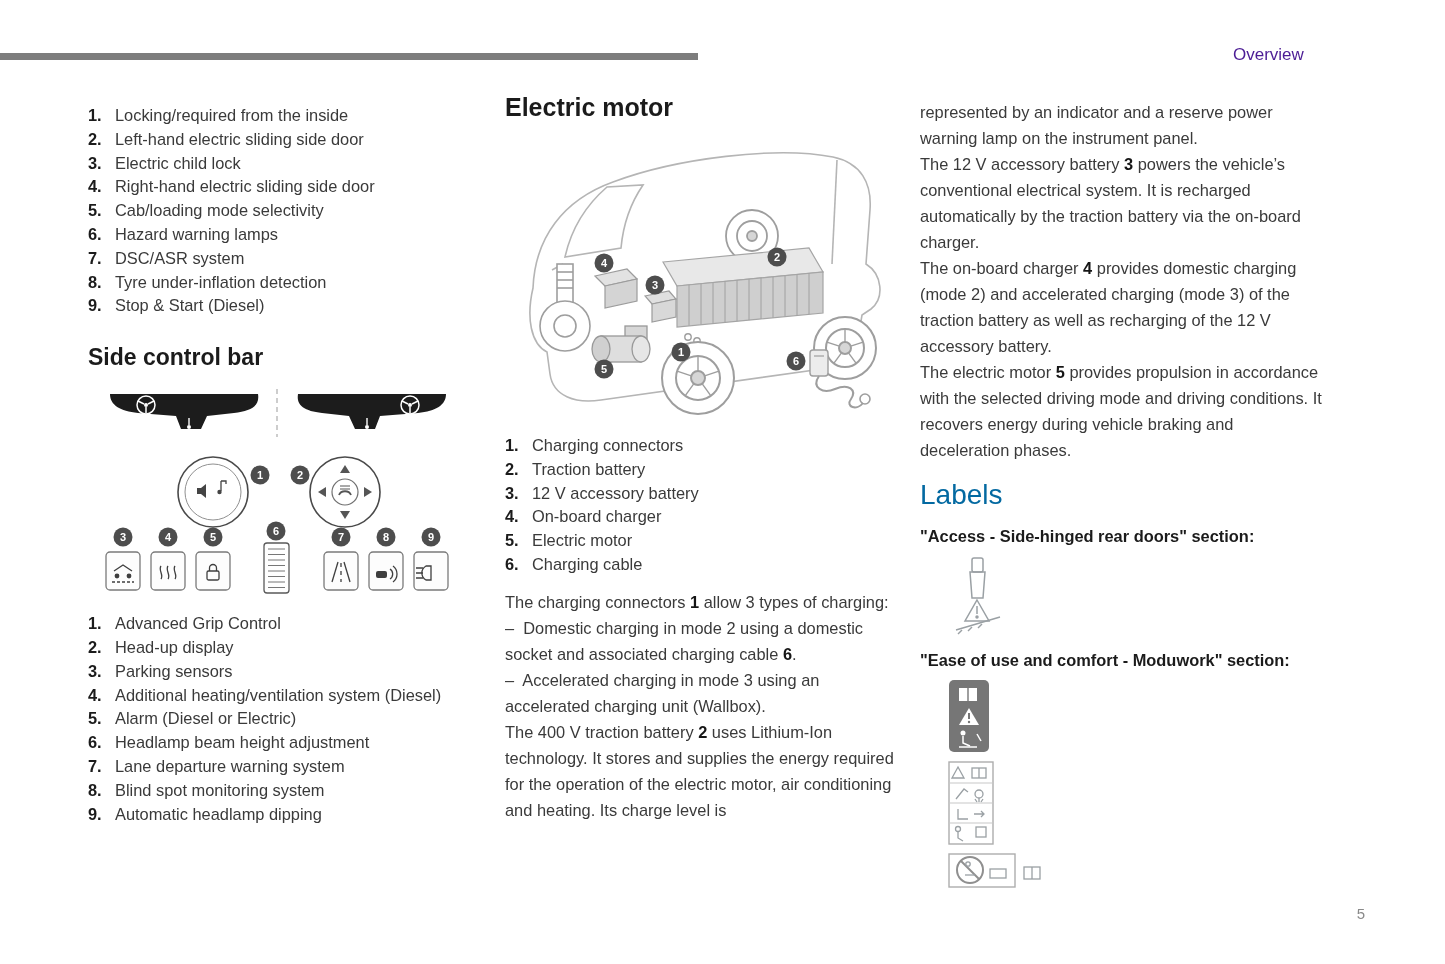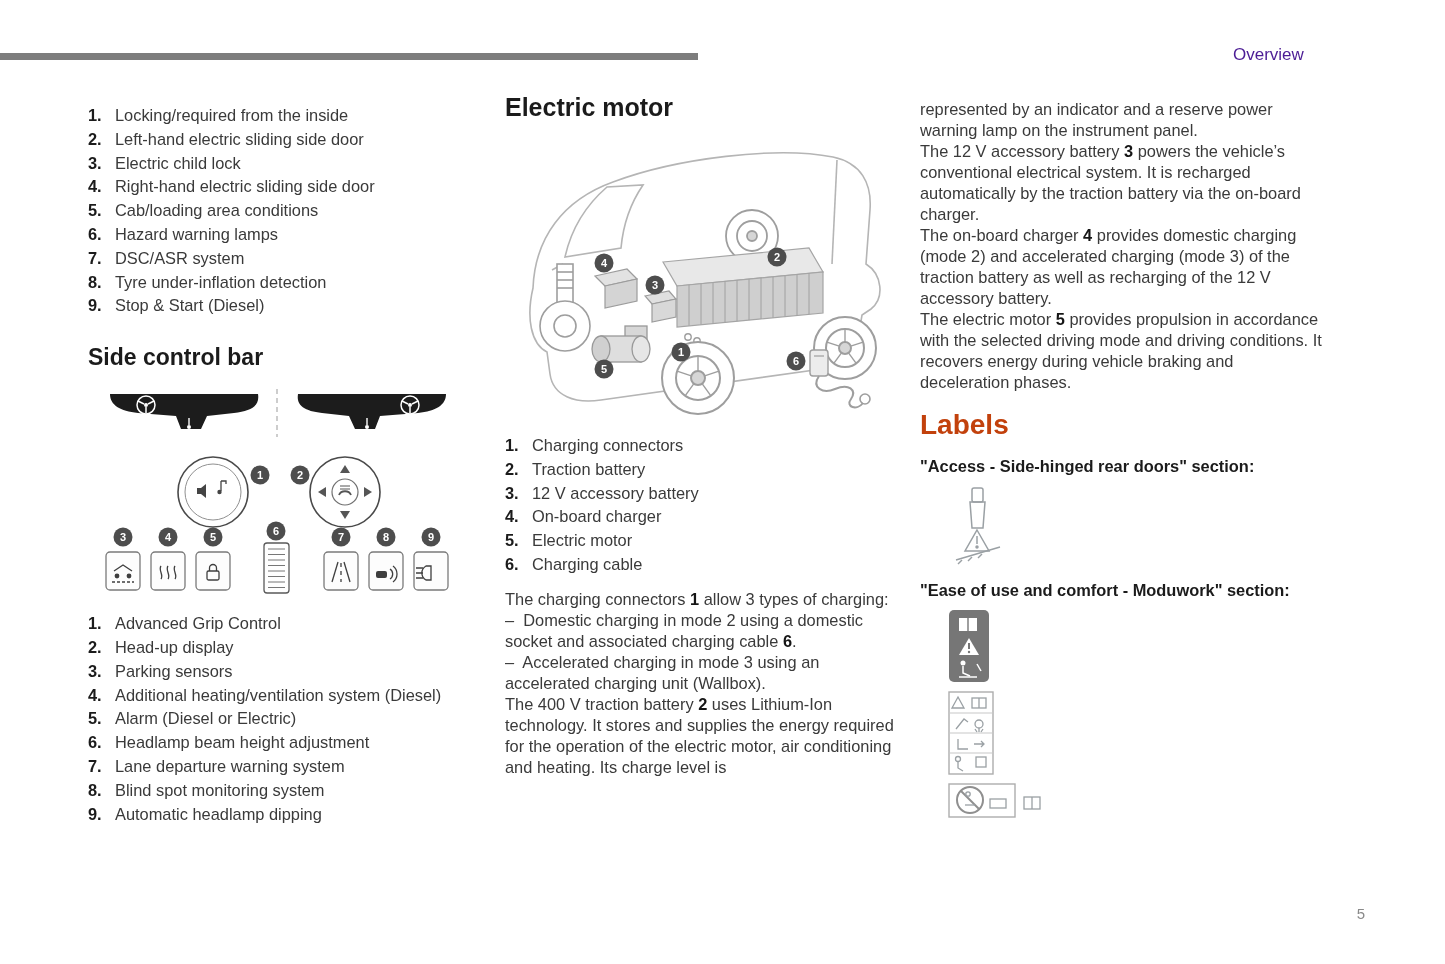--- a/index.html
+++ b/index.html
@@ -15,26 +15,26 @@
   .col { position:absolute; }
   #col1 { left:88px; top:104px; width:398px; }
   #col2 { left:505px; top:93px; width:398px; }
   #col3 { left:920px; top:99px; width:402px; }
   .list { }
   .li { display:flex; font-size:16.4px; line-height:23.8px; color:#3a3a3a; }
   .li .n { font-weight:bold; color:#1b1b1b; width:27px; flex:none; }
   h2.sub { font-size:23px; font-weight:bold; color:#1b1b1b; margin-top:26px; }
   h1.main { font-size:25px; font-weight:bold; color:#1b1b1b; }
   .diagram { margin-top:14px; }
-  p.body { font-size:16.4px; line-height:21px; color:#3a3a3a; }
+  p.body { font-size:16.4px; line-height:26px; color:#3a3a3a; }
   p.body b { color:#151515; }
   .textblock { margin-top:12px; }
   #col2 .list { margin-top:8px; }
   #col1 .list2 { margin-top:12px; }
-  .labels-h { font-size:28px; font-weight:700; color:#c2410c; margin-top:16px; }
+  .labels-h { font-size:28px; font-weight:400; color:#0369a1; margin-top:16px; }
   .sec { font-size:16.4px; font-weight:bold; color:#1b1b1b; line-height:22px; margin-top:14px; }
   .label-art { margin-top:8px; margin-left:28px; }
   .badge-c { fill:#4d4d4d; }
   .badge-t { fill:#ffffff; font-size:11px; font-weight:bold; text-anchor:middle;
              font-family:"Liberation Sans","DejaVu Sans",sans-serif; }
 </style>
 </head>
 <body>
 
 <div class="topbar"></div>
@@ -53,21 +53,21 @@
     <div class="li">
         <span class="n">3.</span>
         <span>Electric child lock</span>
       </div>
     <div class="li">
         <span class="n">4.</span>
         <span>Right-hand electric sliding side door</span>
       </div>
     <div class="li">
         <span class="n">5.</span>
-        <span>Cab/loading area conditions</span>
+        <span>Cab/loading mode selectivity</span>
       </div>
     <div class="li">
         <span class="n">6.</span>
         <span>Hazard warning lamps</span>
       </div>
     <div class="li">
         <span class="n">7.</span>
         <span>DSC/ASR system</span>
       </div>
     <div class="li">

